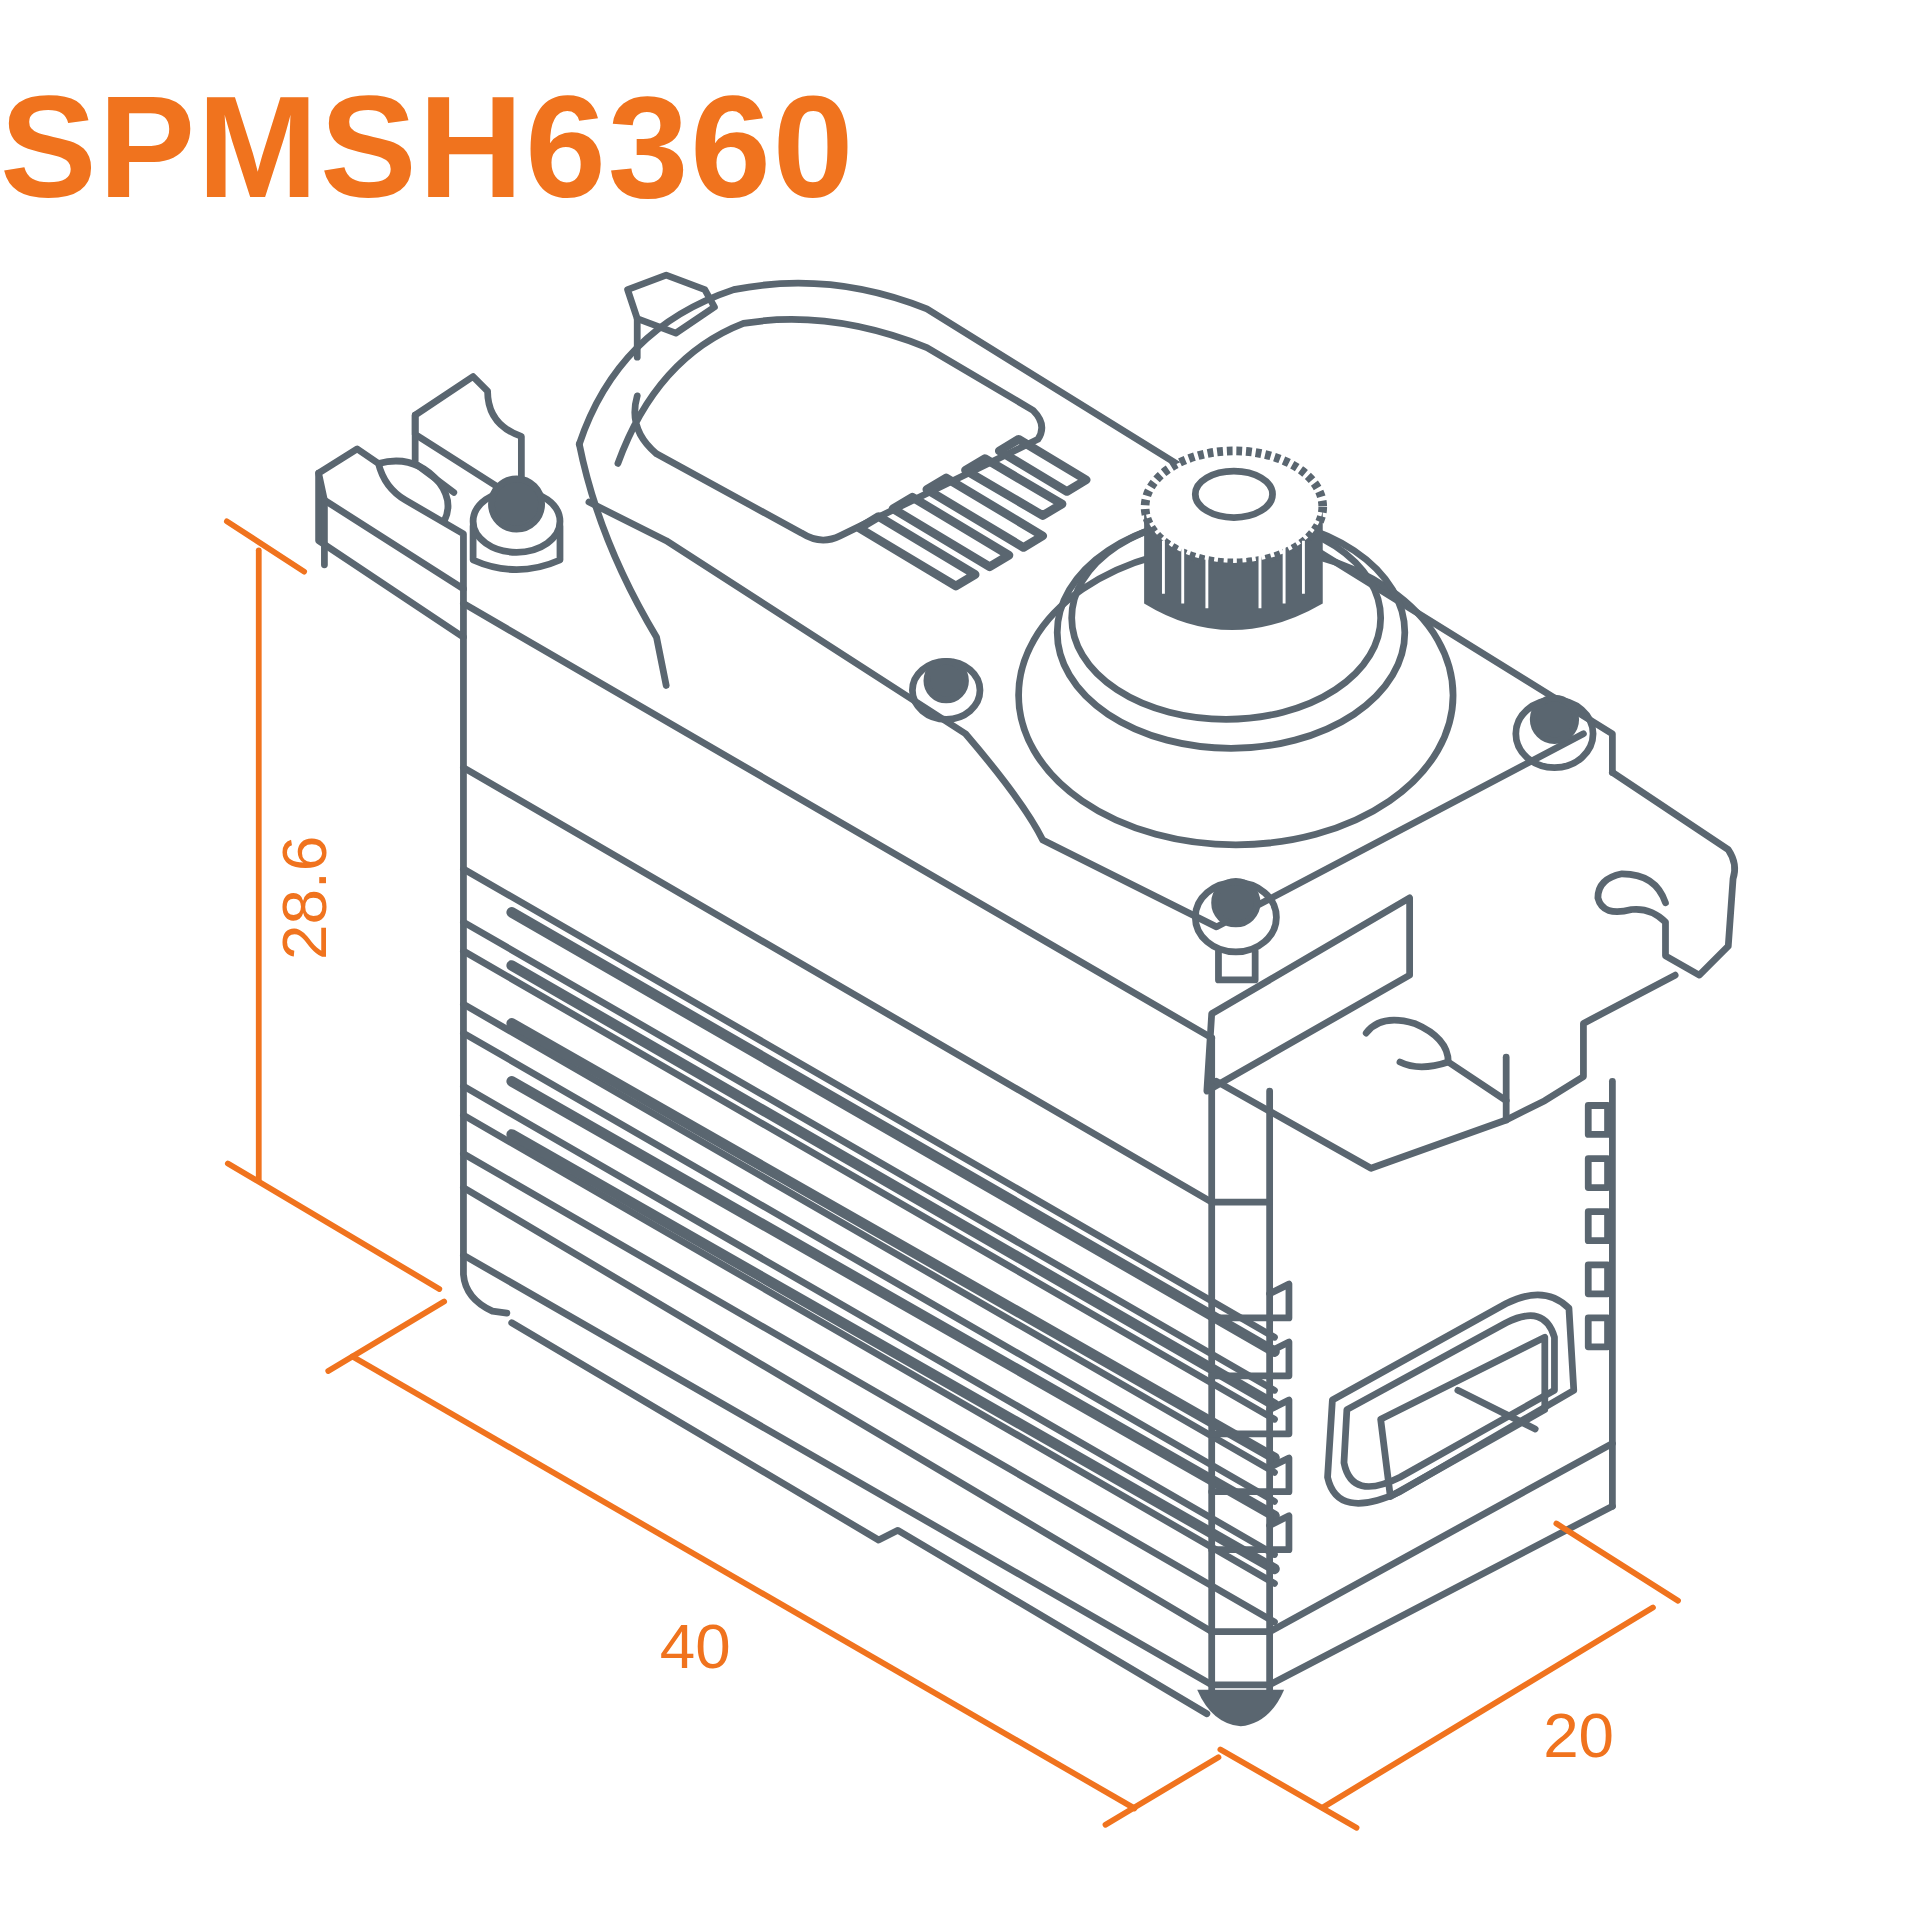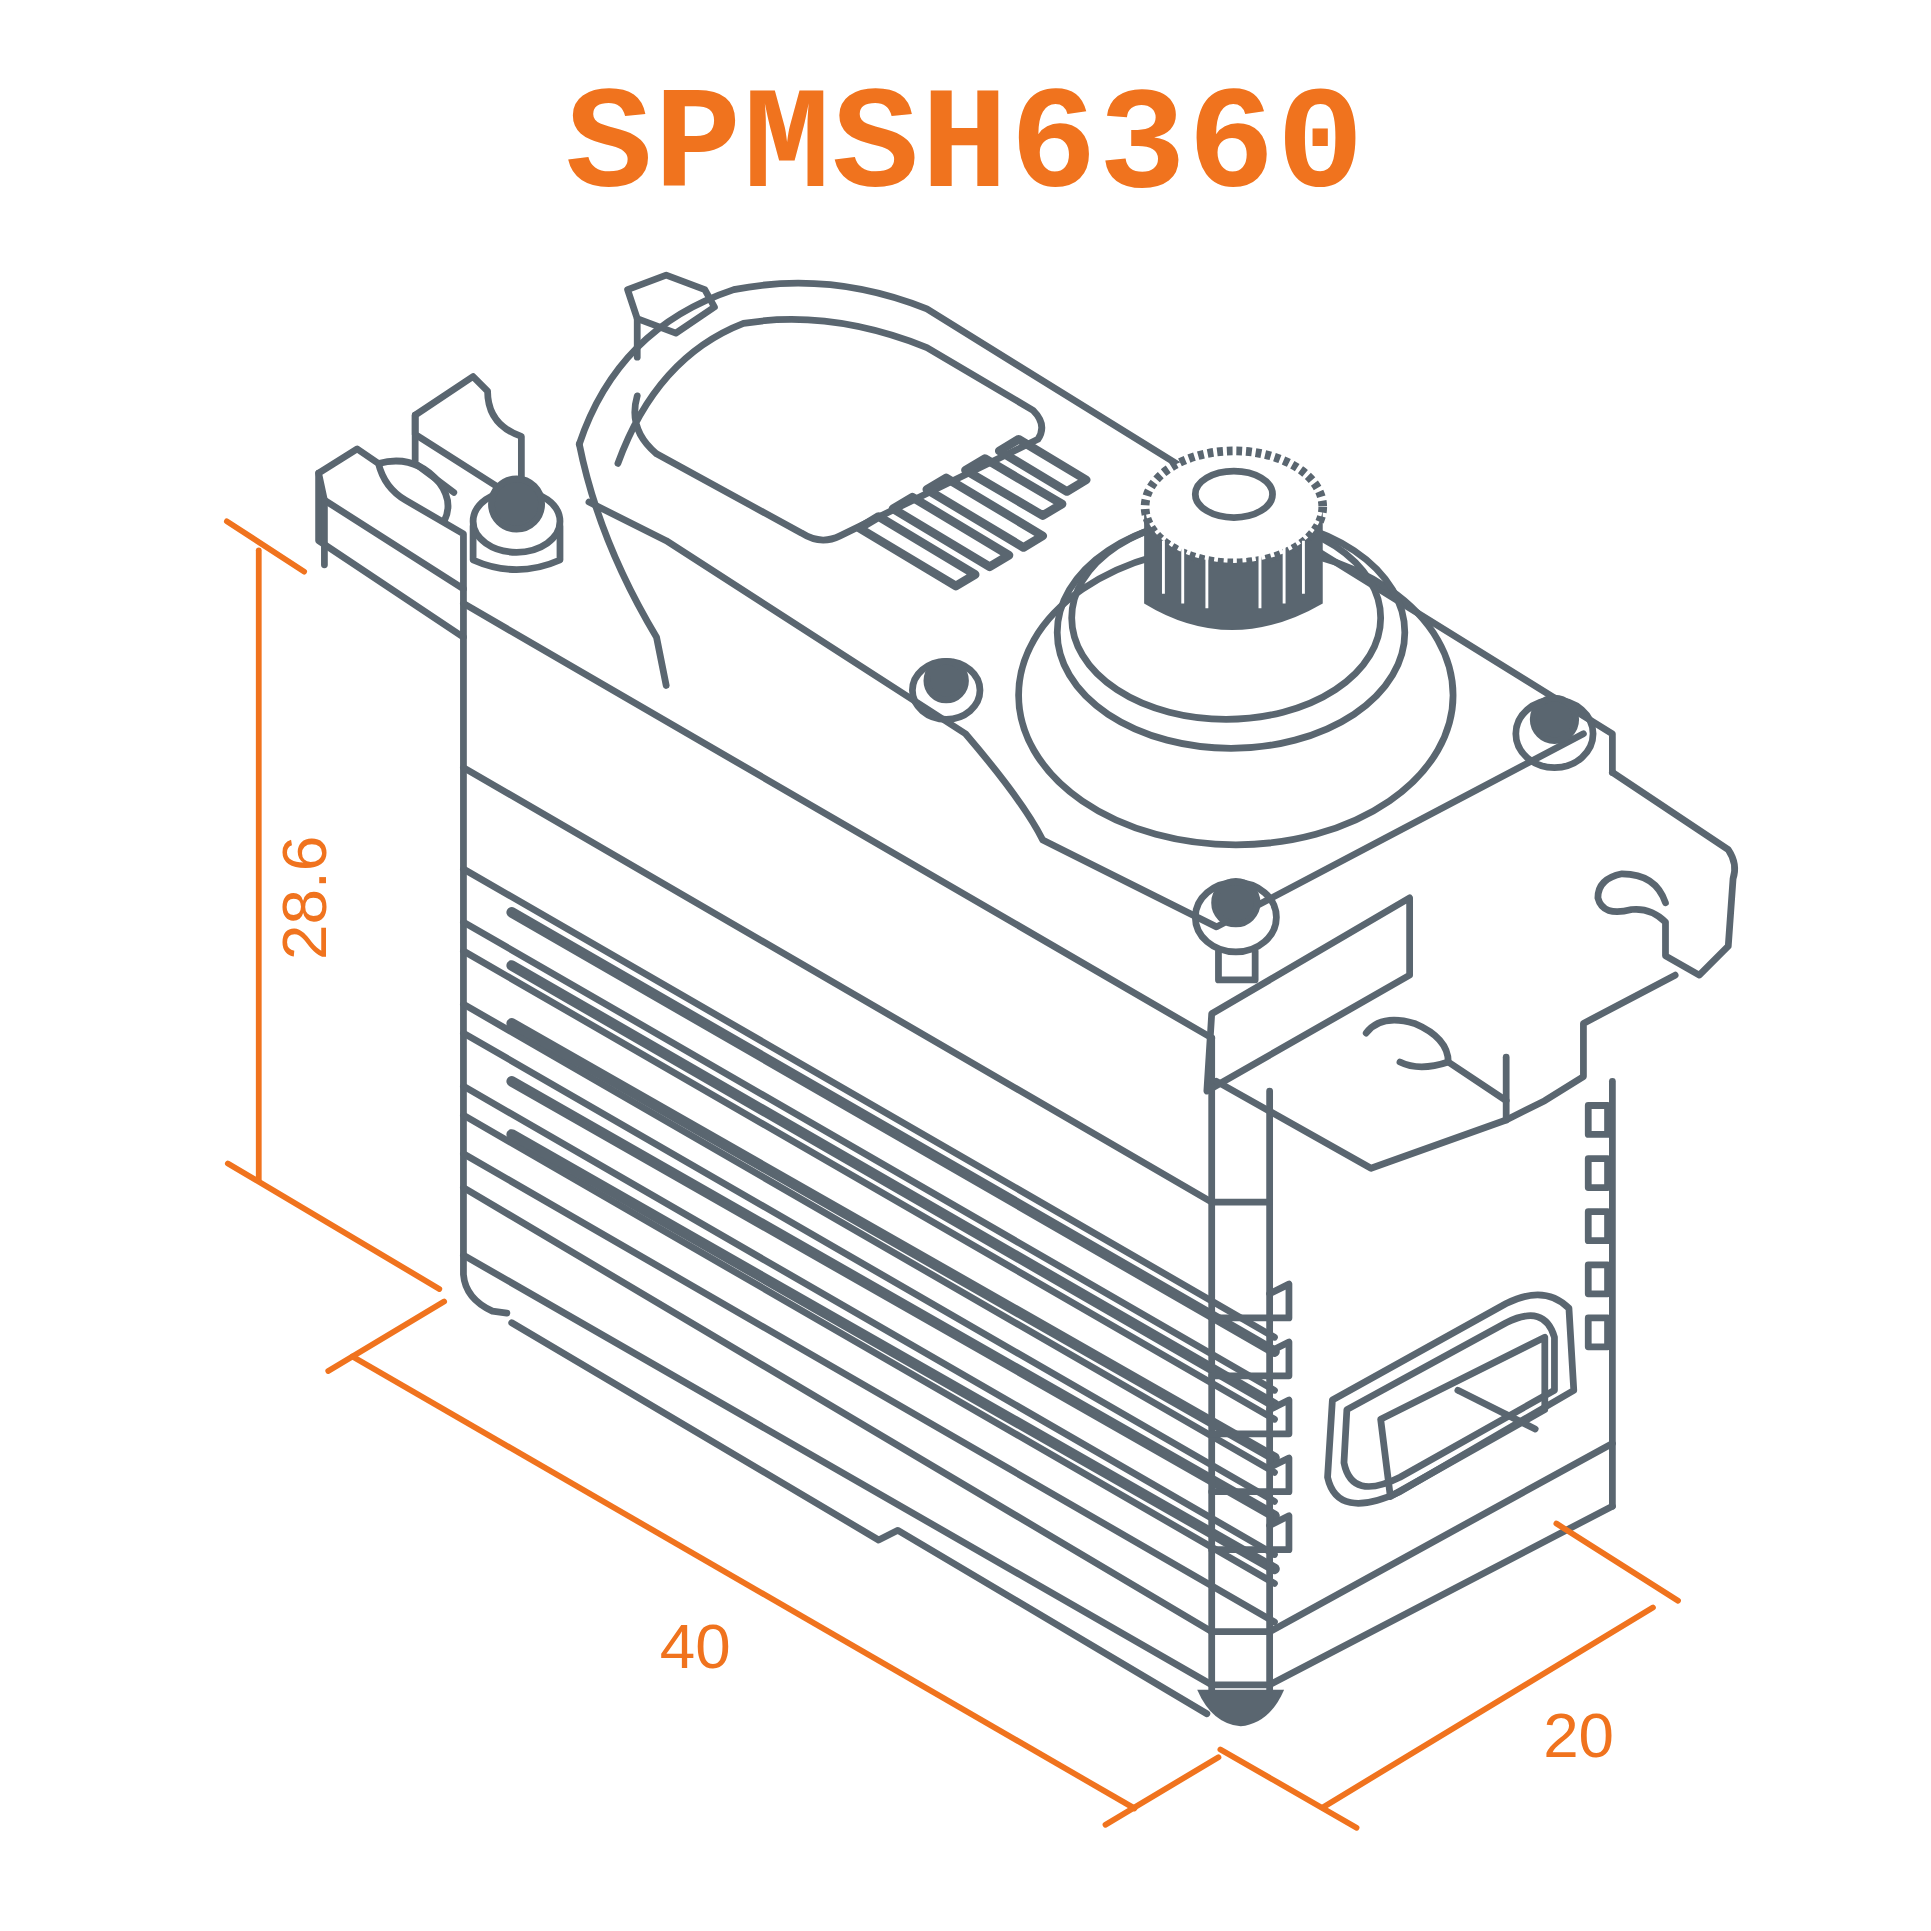--- a/index.html
+++ b/index.html
@@ -1,19 +1,19 @@
 <!DOCTYPE html>
 <html><head>
 <meta charset="utf-8">
 <style>
   html, body { margin: 0; padding: 0; background: #ffffff; }
   body { width: 1931px; height: 1931px; position: relative; overflow: hidden; }
   .title {
-    position: absolute; left: 0; top: 75px; width: 1931px; text-align: center;
-    font-family: Liberation Mono, monospace; font-weight: bold;
+    position: absolute; left: 0; top: 75px; width: 1931px; text-align: left;
+    font-family: Liberation Sans, sans-serif; font-weight: bold;
     font-size: 145px; letter-spacing: 1.9px; line-height: 1;
   }
   svg.drawing { position: absolute; left: 0; top: 0; }
   .ln { fill: none; stroke-width: 7; stroke-linejoin: round; stroke-linecap: round; }
   .lnf { stroke-width: 7; stroke-linejoin: round; stroke-linecap: round; }
   .dim { fill: none; stroke-width: 6; stroke-linecap: round; }
   .dimtext { font-family: "Liberation Sans", sans-serif; font-size: 66px; }
 </style>
 </head>
 <body>

